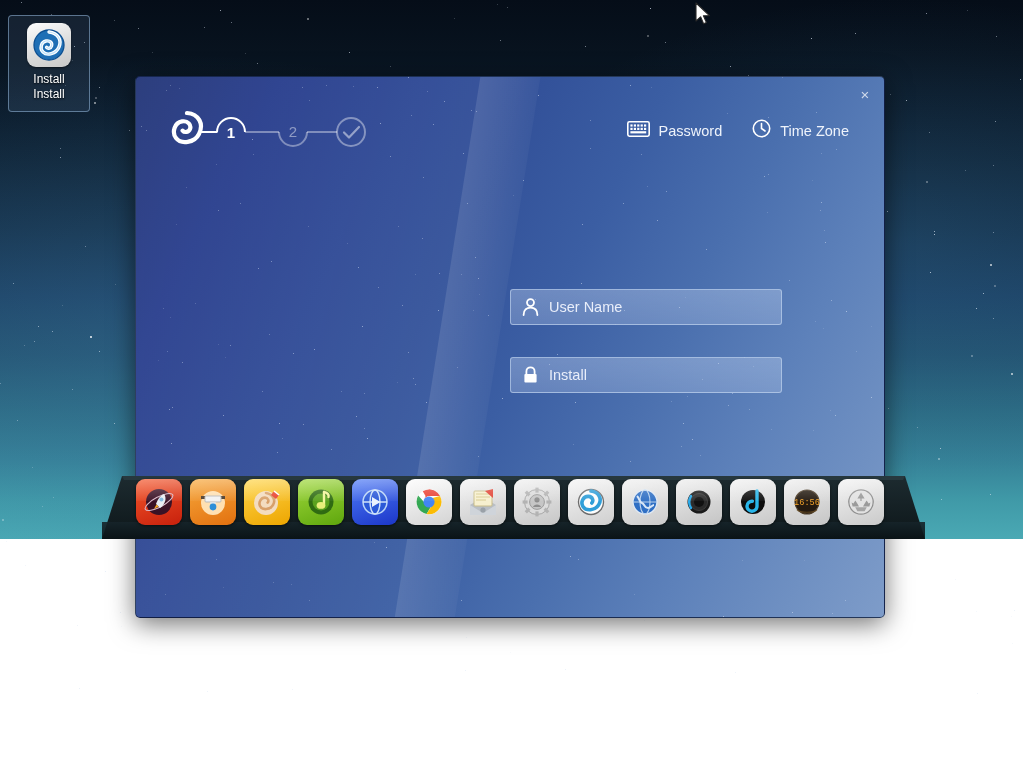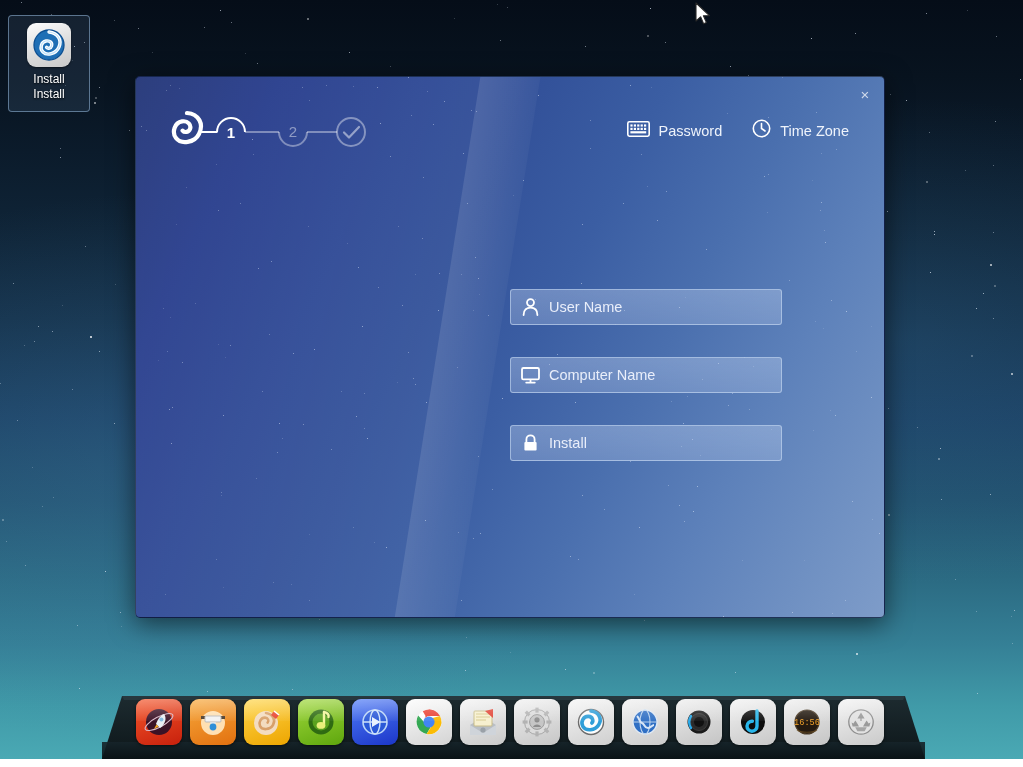--- a/index.html
+++ b/index.html
@@ -1,21 +1,21 @@
 <!DOCTYPE html>
 <html><head>
 <meta charset="utf-8">
 <style>
   * { margin:0; padding:0; box-sizing:border-box; }
   html, body {
     width:1023px; height:767px; overflow:hidden;
     font-family:"Liberation Sans", sans-serif;
   }
   #desktop {
-    position:relative; width:1023px; height:759px;
+    position:relative; width:1023px; height:539px;
     background:
       radial-gradient(ellipse 700px 400px at 18% 62%, rgba(70,130,175,0.28), rgba(0,0,0,0) 70%),
       radial-gradient(ellipse 600px 350px at 88% 45%, rgba(60,120,165,0.22), rgba(0,0,0,0) 70%),
       linear-gradient(180deg,
         #050d18 0%, #08131f 10%, #0b1b2b 20%, #0f2437 30%,
         #143049 42%, #1b4062 55%, #22526f 66%, #2b6a82 76%,
         #358096 85%, #409aa8 93%, #4aa9b4 100%);
   }
   
   .stars { position:absolute; inset:0; pointer-events:none; }
@@ -679,30 +679,20 @@
       <div class="field">
         <span class="ic">
           <svg width="17" height="18" viewBox="0 0 17 18">
             <circle cx="8.5" cy="4.6" r="3.5" fill="none" stroke="#fff" stroke-width="1.8"></circle>
             <path d="M1.6 17 C1.6 11.6 5 9.6 8.5 9.6 C12 9.6 15.4 11.6 15.4 17" fill="none" stroke="#fff" stroke-width="1.8" stroke-linecap="round"></path>
           </svg>
         </span>
         <span class="ph">User Name</span>
       </div>
 
-      <div class="field">
-        <span class="ic">
-          <svg width="19" height="17" viewBox="0 0 19 17">
-            <rect x="1" y="1" width="17" height="11.4" rx="1.4" fill="none" stroke="#fff" stroke-width="1.8"></rect>
-            <line x1="9.5" y1="12.4" x2="9.5" y2="15" stroke="#fff" stroke-width="1.8"></line>
-            <line x1="5.2" y1="15.6" x2="13.8" y2="15.6" stroke="#fff" stroke-width="1.8" stroke-linecap="round"></line>
-          </svg>
-        </span>
-        <span class="ph">Computer Name</span>
-      </div>
 
       <div class="field">
         <span class="ic">
           <svg width="17" height="18" viewBox="0 0 17 18">
             <path d="M4.4 8 L4.4 5.4 A4.1 4.1 0 0 1 12.6 5.4 L12.6 8" fill="none" stroke="#fff" stroke-width="1.8"></path>
             <rect x="2.4" y="8" width="12.2" height="8.4" rx="1" fill="#fff"></rect>
           </svg>
         </span>
         <span class="ph">Install</span>
       </div>

